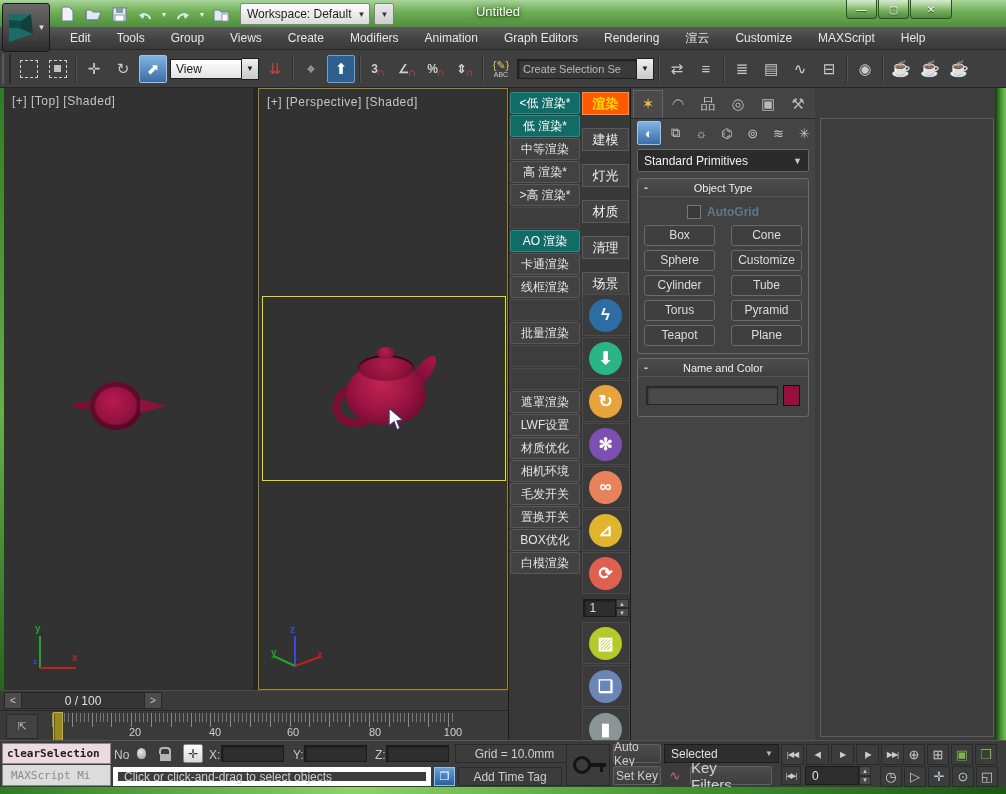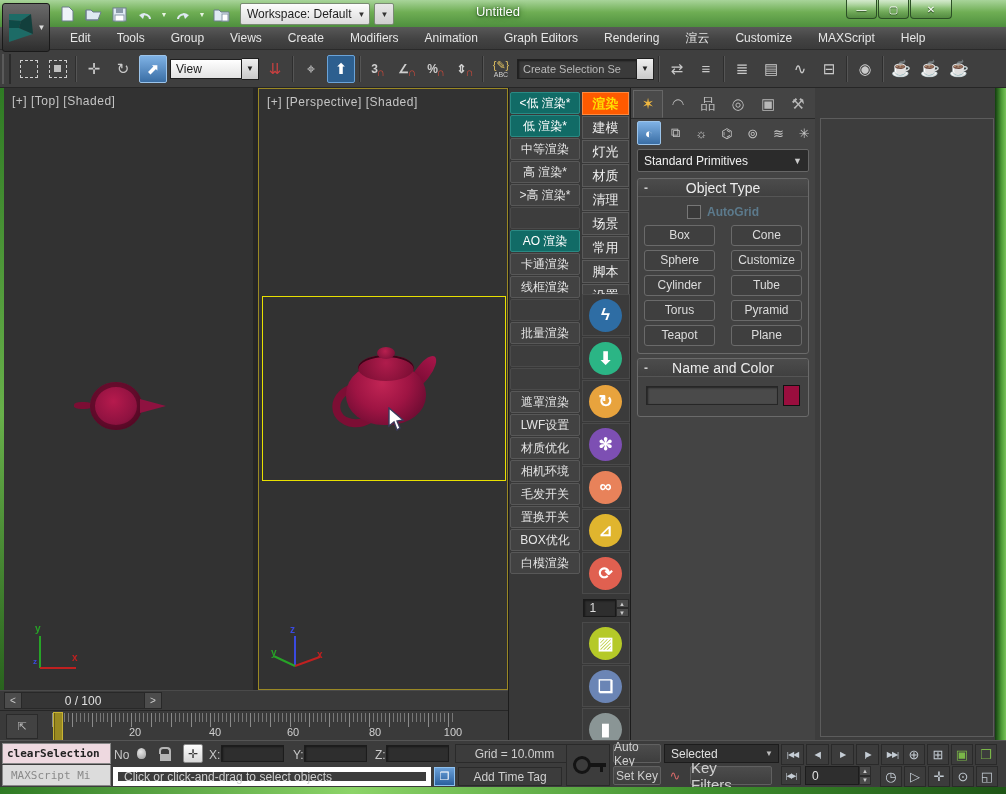--- a/index.html
+++ b/index.html
@@ -97,21 +97,21 @@
   .gz-line{position:absolute;}
   .axis-y{color:#27a327}.axis-x{color:#c02020}.axis-z{color:#3a4ae0}
   
   .render-panel{position:absolute;left:508px;top:0;width:122px;height:652px;background:#383838;
     border-left:1px solid #1c1c1c;box-sizing:border-box;}
   .rp-left{position:absolute;left:1px;top:4px;width:70px;display:flex;flex-direction:column;gap:1px;}
   .rp-btn{height:20px;line-height:20px;text-align:center;background:#424242;border:1px solid #585858;
     border-radius:2px;color:#e4e4e4;font-size:12px;white-space:nowrap;overflow:hidden;}
   .rp-btn.teal{background:#116b66;border-color:#2a8a84;color:#fff;}
   .rp-btn.empty{background:#3d3d3d;border-color:#4a4a4a;}
-  .rp-right{position:absolute;left:73px;top:4px;width:47px;display:flex;flex-direction:column;gap:1px;}
+  .rp-right{position:absolute;left:73px;top:4px;width:47px;display:flex;flex-direction:column;gap:13px;}
   .rp-tab{height:21px;line-height:21px;text-align:center;background:#434343;border:1px solid #5a5a5a;
     color:#f0f0f0;font-size:13px;}
   .rp-tab.orange{background:#ff5a00;border-color:#ff8a40;color:#ffe000;font-weight:bold;}
   .rp-icons{position:absolute;left:72px;top:206px;width:49px;display:flex;flex-direction:column;align-items:center;}
   .rp-ic-cell{width:46px;height:40px;display:flex;align-items:center;justify-content:center;
     border:1px solid #4a4a4a;background:#3b3b3b;margin-bottom:1px;}
   .circle-ic{width:33px;height:33px;border-radius:50%;display:flex;align-items:center;justify-content:center;
     color:#fff;font-size:17px;font-weight:bold;}
   .rp-spinner{width:46px;height:18px;display:flex;margin:4px 0 5px 0;}
   .rp-spinner .val{flex:1;background:#2e2e2e;border:1px solid #1a1a1a;color:#ddd;
@@ -129,21 +129,21 @@
   .cp-subrow{display:flex;align-items:center;height:28px;padding-left:6px;gap:4px;}
   .cp-sub{width:22px;height:22px;display:flex;align-items:center;justify-content:center;color:#c5c5c5;font-size:13px;border-radius:2px;}
   .cp-sub.active{background:linear-gradient(#7fb2e5,#3a6ea5);border:1px solid #9cc4ea;color:#fff;}
   .cp-dd{margin:2px 6px 6px 6px;height:21px;display:flex;align-items:center;background:#2b2b2b;
     border:1px solid #666;border-radius:2px;color:#f0f0f0;padding-left:6px;position:relative;}
   .cp-dd .arr{position:absolute;right:6px;font-size:9px;color:#ccc;}
   .rollout{margin:4px 6px;border:1px solid #6a6a6a;border-radius:3px;background:#424242;}
   .ro-head{height:17px;display:flex;align-items:center;border-bottom:1px solid #555;
     background:linear-gradient(#4c4c4c,#404040);border-radius:3px 3px 0 0;position:relative;}
   .ro-minus{position:absolute;left:6px;color:#ccc;font-weight:bold;}
-  .ro-title{flex:1;text-align:center;color:#ececec;font-size:14px;}
+  .ro-title{flex:1;text-align:center;color:#ececec;font-size:11px;}
   .ro-body{padding:5px 6px 7px 6px;}
   .autogrid{display:flex;align-items:center;justify-content:center;gap:6px;height:20px;margin-bottom:3px;}
   .checkbox{width:12px;height:12px;background:#3a3a3a;border:1px solid #777;}
   .autogrid-label{color:#5c7a8c;font-weight:bold;font-size:12px;}
   .obj-grid{display:grid;grid-template-columns:1fr 1fr;gap:4px 16px;}
   .obj-btn{height:19px;line-height:19px;text-align:center;background:#3f3f3f;border:1px solid #6a6a6a;
     border-radius:3px;color:#dcdcdc;font-size:12px;}
   .nc-row{display:flex;align-items:center;gap:5px;padding:3px 2px;}
   .nc-input{flex:1;height:17px;background:#4a4a4a;border:1px solid #262626;box-shadow:inset 1px 1px 2px #222;}
   .nc-swatch{width:15px;height:19px;background:#9a0e3e;border:1px solid #111;}

